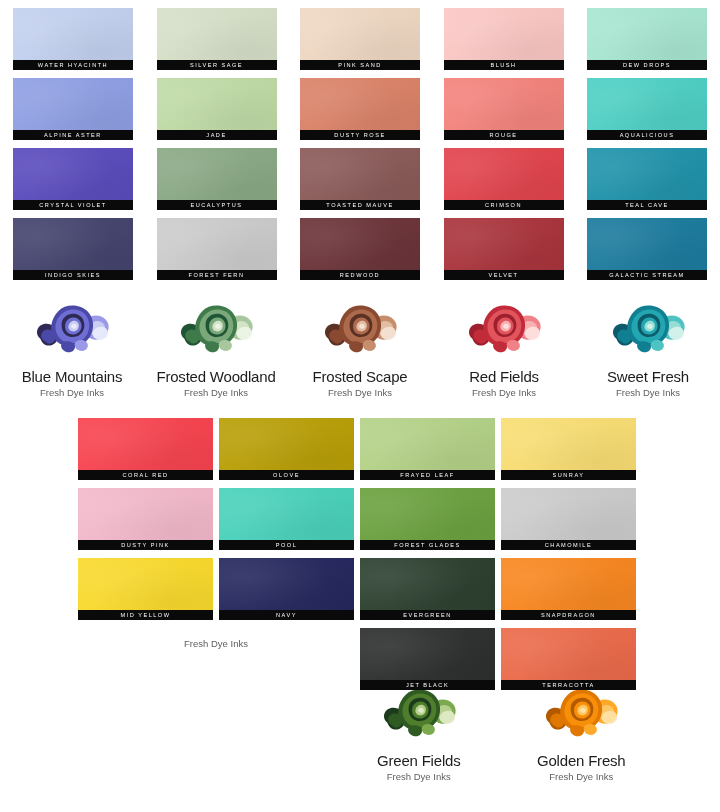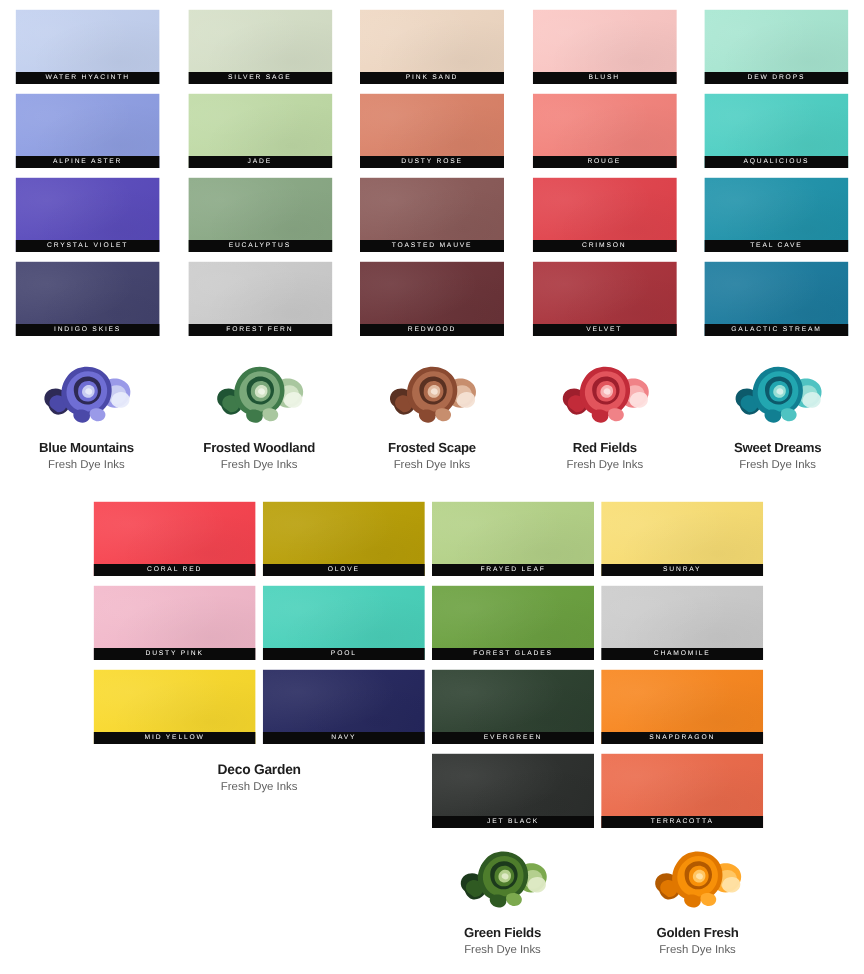--- a/index.html
+++ b/index.html
@@ -95,38 +95,38 @@
 
   #top-flowers {
     left: 0;
     top: 296px;
     width: 720px;
     justify-content: space-around;
   }
 
   #bottom-flowers {
     left: 355px;
-    top: 700px;
+    top: 680px;
     width: 290px;
     justify-content: space-around;
     gap: 35px;
   }
 
   .flower-cell {
     display: flex;
     flex-direction: column;
     align-items: center;
     width: 130px;
   }
 
   .flower-art { width: 84px; height: 66px; display: block; }
 
   .flower-name {
-    font-size: 11px;
-    font-weight: bold;
+    font-size: 15px;
+    font-weight: normal;
     color: #1d1d1d;
     margin-top: 6px;
     letter-spacing: -0.2px;
     white-space: nowrap;
   }
 
   .flower-sub {
     font-size: 9.5px;
     color: #5e5e5e;
     margin-top: 2px;
@@ -374,21 +374,21 @@
 
     <path d="M58 38 C63 34 70 37 70 43 C70 50 64 53 59 51 C54 49 53 42 58 38 Z" fill="#96ded5"></path>
     <path d="M60 41 C63 39 67 41 67 44 C67 48 63 49 61 47 C58 46 58 43 60 41 Z" fill="#d5f1ec"></path>
 
     <path d="M96 46 C106 42 114 48 112 56 C110 64 99 66 93 61 C88 57 90 49 96 46 Z" fill="#d5f1ec" opacity="0.95"></path>
 
     <path d="M46 68 C52 64 62 66 64 72 C66 79 58 84 51 81 C45 79 42 72 46 68 Z" fill="#117f92"></path>
     <path d="M66 66 C73 62 82 65 83 71 C84 78 76 82 70 79 C64 77 62 69 66 66 Z" fill="#4fc3c2"></path>
   </svg>
         </div>
-        <div class="flower-name">Sweet Dreams</div>
+        <div class="flower-name">Sweet Fresh</div>
         <div class="flower-sub">Fresh Dye Inks</div>
       </div>
     </div>
 
   <div class="grid" id="bottom-grid">
       <div class="swatch">
         <div class="swatch-color" style="background: rgb(248, 67, 79);"></div>
         <div class="swatch-label">CORAL RED</div>
       </div>
       <div class="swatch">
@@ -445,21 +445,20 @@
         <div class="swatch-color" style="background: rgb(44, 47, 45);"></div>
         <div class="swatch-label">JET BLACK</div>
       </div>
       <div class="swatch">
         <div class="swatch-color" style="background: rgb(236, 106, 74);"></div>
         <div class="swatch-label">TERRACOTTA</div>
       </div>
     </div>
 
   <div id="deco-caption">
-    <div class="cap-title">Deco Garden</div>
     <div class="cap-sub">Fresh Dye Inks</div>
   </div>
 
   <div class="flower-row" id="bottom-flowers">
       <div class="flower-cell">
         <div>
   <svg class="flower-art" viewBox="0 0 120 96" xmlns="http://www.w3.org/2000/svg">
 
     <path d="M14 62 C6 56 8 44 18 41 C28 38 38 45 40 54 C42 64 34 73 24 72 C19 71 16 67 14 62 Z" fill="#1c3a1c"></path>
     <path d="M18 64 C13 59 15 51 22 49 C29 47 35 52 36 58 C37 65 31 70 25 69 Z" fill="#2f5a22"></path>

